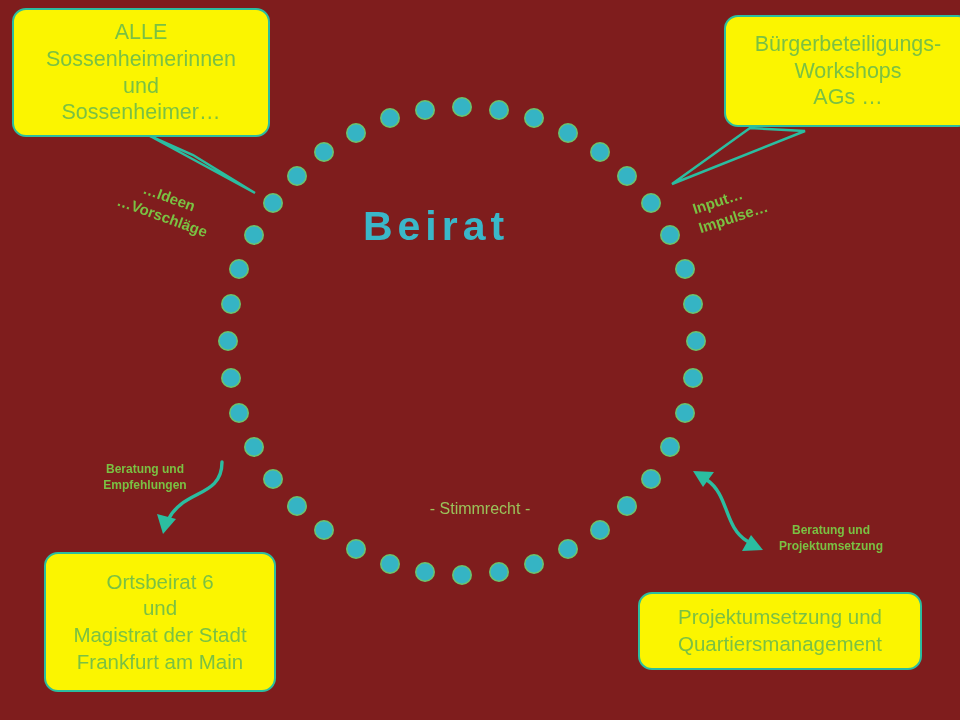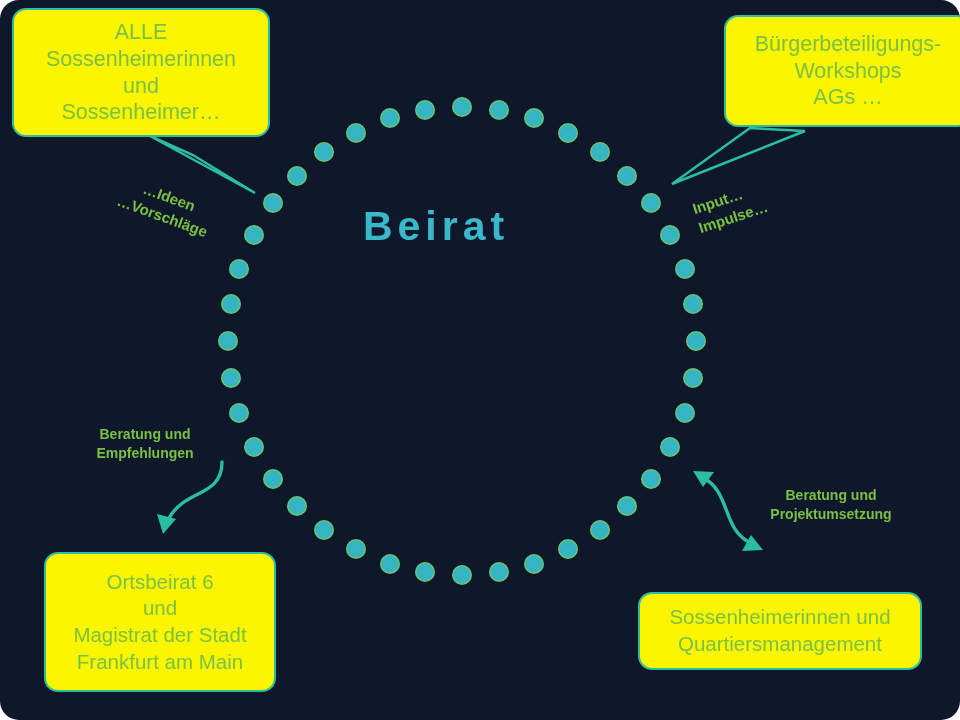--- a/index.html
+++ b/index.html
@@ -4,24 +4,23 @@
 <style>
   html, body {
     margin: 0;
     padding: 0;
     background: #ffffff;
   }
   #stage {
     position: relative;
     width: 960px;
     height: 720px;
-    background: #0f172a;
+    background: #7f1d1d;
     overflow: hidden;
     font-family: "Liberation Sans", sans-serif;
-    border-radius: 19px;
   }
 
   
   .bubble {
     position: absolute;
     box-sizing: border-box;
     border: 2.5px solid #2bbda0;
     border-radius: 14px;
     background: #fbf500;
     color: #7ac143;
@@ -151,23 +150,24 @@
   #annot-input {
     left: 690px; top: 200px;
     transform: rotate(-18deg);
     text-align: left;
   }
 
   .annot-plain {
     position: absolute;
     color: #7ac143;
     font-weight: bold;
-    font-size: 14px;
+    font-size: 12px;
     line-height: 1.35;
     white-space: pre-line;
+    margin-top: 36px;
   }
   #annot-beratung-left {
     left: 78px; top: 425px;
     width: 134px;
     text-align: center;
   }
   #annot-beratung-right {
     left: 748px; top: 486px;
     width: 166px;
     text-align: center;
@@ -257,31 +257,32 @@
   </div>
 
   <div class="annot-rot" id="annot-ideen">…Ideen
 …Vorschläge</div>
   <div class="annot-rot" id="annot-input">Input…
 Impulse…</div>
 
   <div id="beirat-title">Beirat</div>
 
 
+  <div id="stimmrecht">- Stimmrecht -</div>
 
   <div class="annot-plain" id="annot-beratung-left">Beratung und
 Empfehlungen</div>
   <div class="annot-plain" id="annot-beratung-right">Beratung und
 Projektumsetzung</div>
 
   <div class="box" id="box-ortsbeirat">
     <span>Ortsbeirat 6
 und
 Magistrat der Stadt
 Frankfurt am Main</span>
   </div>
 
   <div class="box" id="box-stadtplanung">
-    <span>Sossenheimerinnen und
+    <span>Projektumsetzung und
 Quartiersmanagement</span>
   </div>
 
 </div>
 
 </body></html>

